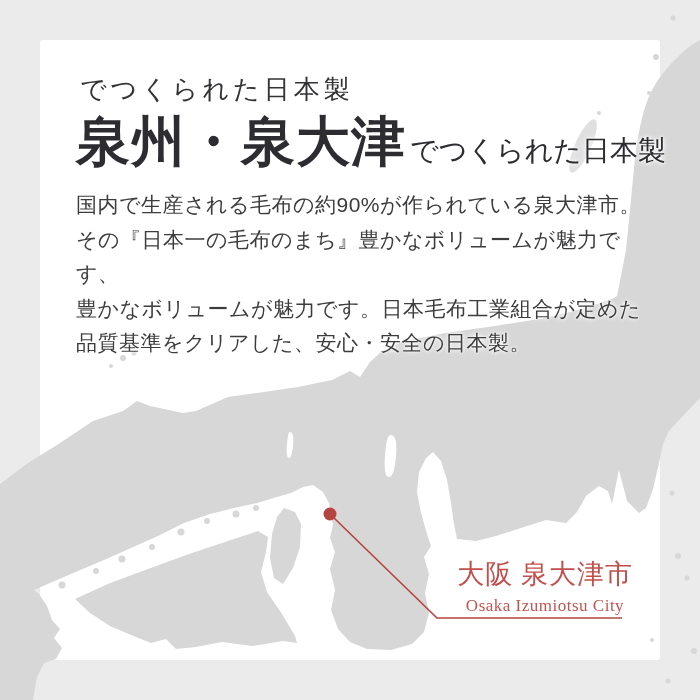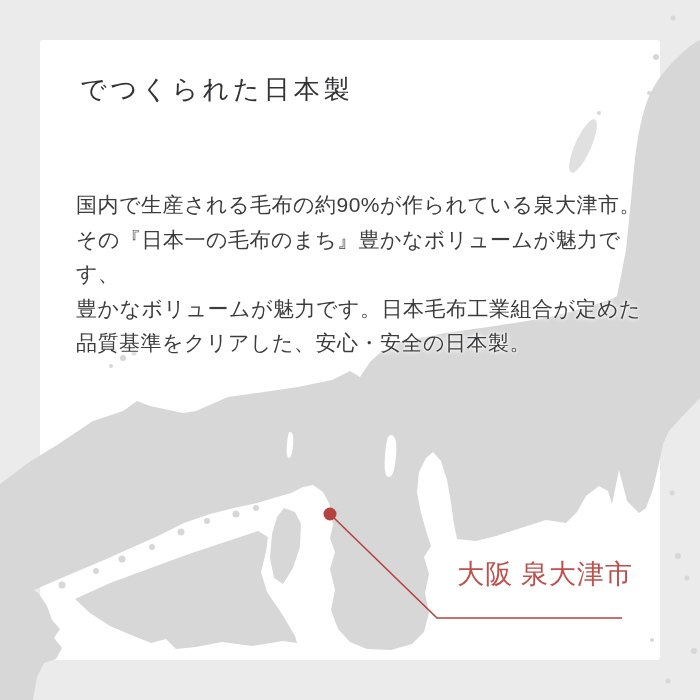--- a/index.html
+++ b/index.html
@@ -120,25 +120,30 @@
     </g>
 
     <g>
       <polyline points="333,517 437,618 622,618" fill="none" stroke="#b5433f" stroke-width="1.6"></polyline>
       <circle cx="330" cy="514" r="6.5" fill="#b5433f"></circle>
     </g>
   </svg>
 
   <div class="content subtitle halo" style="position:absolute">でつくられた日本製</div>
 
+  <div class="content title-row" style="position:absolute">
+    <span class="title-main halo">泉州・泉大津</span>
+    <span class="title-suffix halo">でつくられた日本製</span>
+  </div>
 
   <div class="content body-text halo" style="position:absolute">
     <div>国内で生産される毛布の約90%が作られている泉大津市。</div>
     <div>その『日本一の毛布のまち』豊かなボリュームが魅力です、</div>
     <div>豊かなボリュームが魅力です。日本毛布工業組合が定めた</div>
     <div>品質基準をクリアした、安心・安全の日本製。</div>
   </div>
 
   <div class="content map-label" style="position:absolute">
     <div class="jp halo">大阪 泉大津市</div>
+    <div class="en halo">Osaka Izumiotsu City</div>
   </div>
 
 </div>
 
 </body></html>

